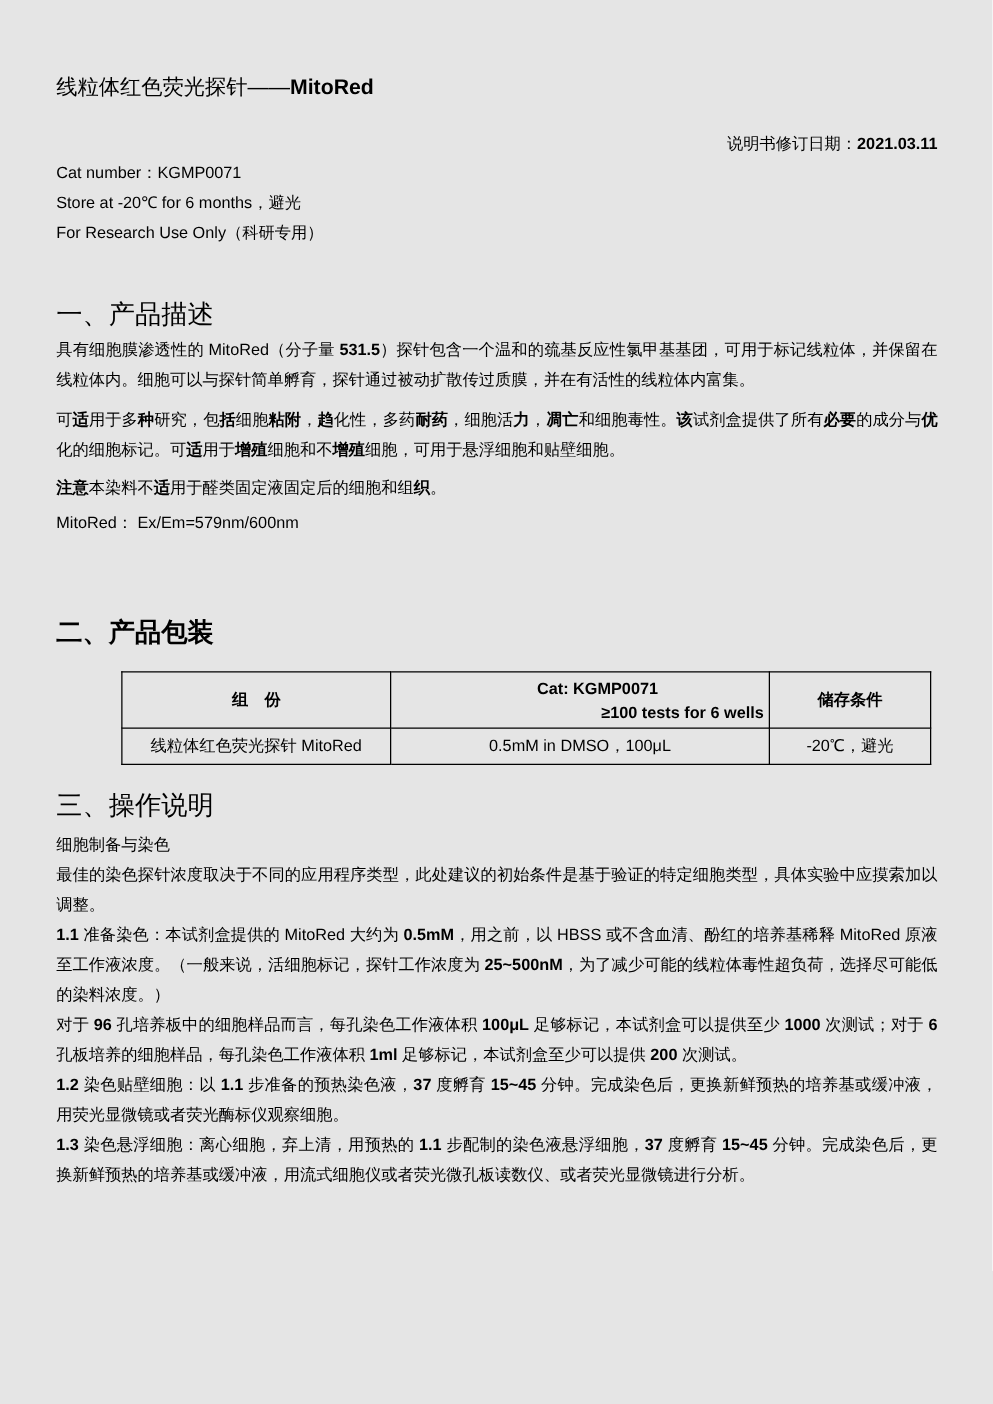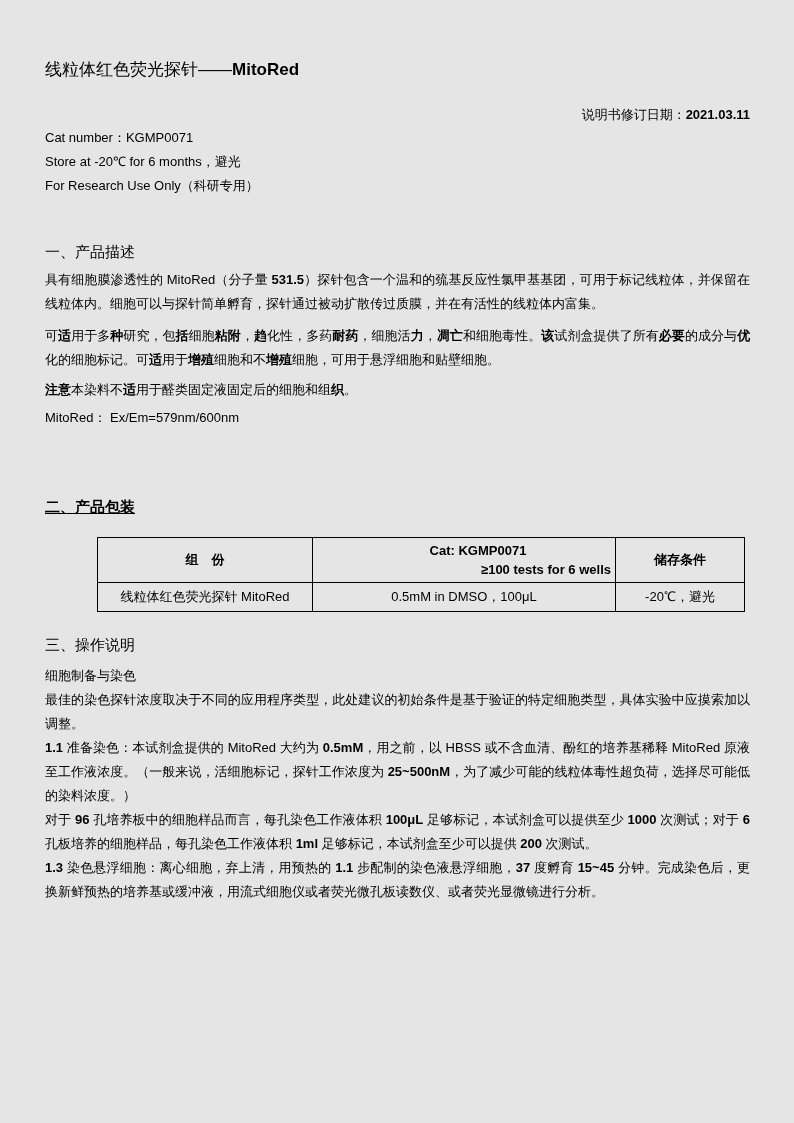--- a/index.html
+++ b/index.html
@@ -21,25 +21,25 @@
   .rev-line{
     margin-top:22px;
     font-size:13px;line-height:22px;
     text-align:right;
   }
   .rev-line .date{font-weight:bold;}
   .info-line{
     font-size:13px;line-height:24px;
   }
   .sec-heading{
-    font-size:15px;line-height:24px;font-weight:normal;margin:0;
+    font-size:21px;line-height:24px;font-weight:normal;margin:0;
   }
   .sec-heading.bold{font-weight:bold;}
   .h1-space{margin-top:42px;}
-  .h2-space{margin-top:65px;text-decoration:underline;}
+  .h2-space{margin-top:65px;}
   .h3-space{margin-top:21px;}
   .para{
     font-size:13px;line-height:24px;
     text-align:justify;
     margin:0;
   }
   .p1-space{margin-top:4px;}
   .p2-space{margin-top:8px;}
   .p3-space{margin-top:6px;}
   .p4-space{margin-top:4px;}
@@ -104,15 +104,16 @@
       <td>-20℃，避光</td>
     </tr>
   </tbody>
     </table>
 
   <h2 class="sec-heading h3-space">三、操作说明</h2>
   <p class="para sub-space">细胞制备与染色</p>
   <p class="para">最佳的染色探针浓度取决于不同的应用程序类型，此处建议的初始条件是基于验证的特定细胞类型，具体实验中应摸索加以调整。</p>
   <p class="para"><span class="b">1.1</span><span> 准备染色：本试剂盒提供的 MitoRed 大约为 </span><span class="b">0.5mM</span><span>，用之前，以 HBSS 或不含血清、酚红的培养基稀释 MitoRed 原液至工作液浓度。（一般来说，活细胞标记，探针工作浓度为 </span><span class="b">25~500nM</span><span>，为了减少可能的线粒体毒性超负荷，选择尽可能低的染料浓度。）</span></p>
   <p class="para"><span>对于 </span><span class="b">96</span><span> 孔培养板中的细胞样品而言，每孔染色工作液体积 </span><span class="b">100μL</span><span> 足够标记，本试剂盒可以提供至少 </span><span class="b">1000</span><span> 次测试；对于 </span><span class="b">6</span><span> 孔板培养的细胞样品，每孔染色工作液体积 </span><span class="b">1ml</span><span> 足够标记，本试剂盒至少可以提供 </span><span class="b">200</span><span> 次测试。</span></p>
+  <p class="para"><span class="b">1.2</span><span> 染色贴壁细胞：以 </span><span class="b">1.1</span><span> 步准备的预热染色液，</span><span class="b">37</span><span> 度孵育 </span><span class="b">15~45</span><span> 分钟。完成染色后，更换新鲜预热的培养基或缓冲液，用荧光显微镜或者荧光酶标仪观察细胞。</span></p>
   <p class="para"><span class="b">1.3</span><span> 染色悬浮细胞：离心细胞，弃上清，用预热的 </span><span class="b">1.1</span><span> 步配制的染色液悬浮细胞，</span><span class="b">37</span><span> 度孵育 </span><span class="b">15~45</span><span> 分钟。完成染色后，更换新鲜预热的培养基或缓冲液，用流式细胞仪或者荧光微孔板读数仪、或者荧光显微镜进行分析。</span></p>
 
 </div>
 
 </body></html>

